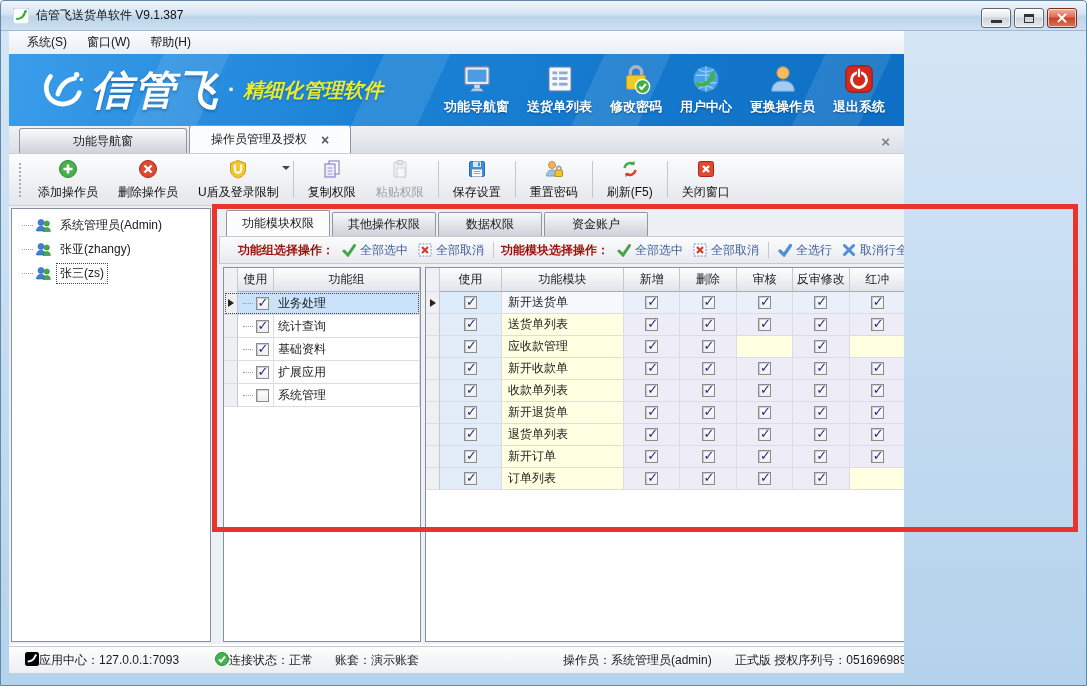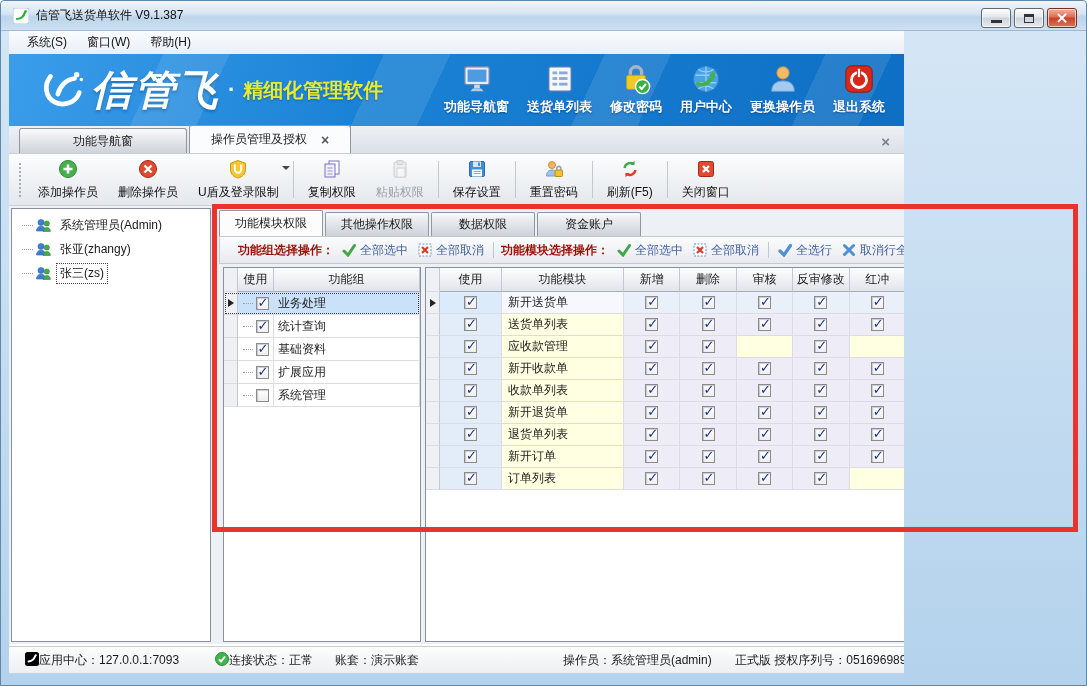--- a/index.html
+++ b/index.html
@@ -29,21 +29,21 @@
 .menubar{position:absolute;left:0;top:0;right:0;height:23px;background:linear-gradient(#fafcfe,#e9eff6);display:flex;align-items:center;padding-left:8px}
 .menu-item{padding:3px 10px;color:#111}
 
 
 .banner{position:absolute;left:0;top:23px;right:0;height:72px;background:linear-gradient(105deg,#3b9dea 0%,#1a82d6 40%,#0e6fc4 100%);overflow:hidden;display:flex;align-items:center}
 .banner::before{content:"";position:absolute;inset:0;background:repeating-linear-gradient(115deg,rgba(255,255,255,0) 0 140px,rgba(255,255,255,.10) 140px 200px)}
 .brand{display:flex;align-items:center;margin-left:30px;position:relative;z-index:1}
 .brand-swoosh{width:46px;height:46px}
 .brand-name{color:#fff;font-size:41px;font-weight:bold;font-style:italic;letter-spacing:2px;margin-left:6px;text-shadow:0 2px 3px rgba(0,40,90,.35)}
 .brand-dot{color:#fff;font-size:22px;font-weight:bold;margin:0 8px}
-.brand-slogan{color:#e8ec2e;font-size:20px;font-weight:bold;text-shadow:0 1px 2px rgba(0,40,90,.4)}
+.brand-slogan{color:#e8ec2e;font-size:20px;font-weight:bold;font-style:italic;text-shadow:0 1px 2px rgba(0,40,90,.4)}
 .banner-actions{margin-left:auto;margin-right:10px;display:flex;align-items:flex-end;position:relative;z-index:1}
 .banner-btn{display:flex;flex-direction:column;align-items:center;justify-content:flex-end;padding:4px 9px 6px;cursor:pointer}
 .banner-btn .big svg{width:32px;height:32px}
 .banner-label{color:#fff;font-size:13px;font-weight:bold;margin-top:3px;text-shadow:0 1px 2px rgba(0,30,80,.5)}
 
 
 .tabstrip{position:absolute;left:0;top:95px;right:0;height:28px;background:linear-gradient(#eef1f5,#dbe0e7);display:flex;align-items:flex-end;padding-left:10px;border-bottom:1px solid #c8cdd4}
 .tab{height:25px;min-width:168px;display:flex;align-items:center;justify-content:center;border:1px solid #8f969e;border-bottom:none;border-radius:3px 3px 0 0;background:linear-gradient(#fbfbfc,#e0e3e8 55%,#cfd3da);margin-right:2px;padding:0 14px;cursor:pointer}
 .tab.active{height:28px;min-width:162px;background:#fbfcfd}
 .tab-close{margin-left:14px;color:#556;font-size:14px;font-weight:bold;cursor:pointer}
@@ -65,21 +65,21 @@
 .workspace{position:absolute;left:0;top:175px;right:0;height:438px;background:#edf0f4}
 .tree-panel{position:absolute;left:2px;top:2px;width:200px;height:434px;background:#fff;border:1px solid #87919d;padding-top:4px}
 .tree-item{height:24px;display:flex;align-items:center;padding-left:10px;position:relative;cursor:pointer}
 .tree-stub{width:11px;border-top:1px dotted #9aa2ab;margin-right:2px}
 .tree-item .ic svg{width:17px;height:15px}
 .tree-label{margin-left:5px;padding:1px 3px}
 .tree-item.selected .tree-label{outline:1px dotted #444}
 
 
 .right-panel{position:absolute;left:207px;top:2px;width:861px;height:434px}
-.ptabs{position:absolute;left:3px;top:1px;right:0;height:27px;display:flex;align-items:flex-end}
+.ptabs{position:absolute;left:10px;top:1px;right:0;height:27px;display:flex;align-items:flex-end}
 .ptab{height:24px;min-width:104px;padding:0 8px;display:flex;align-items:center;justify-content:center;border:1px solid #8f969e;border-bottom:none;border-radius:2px 2px 0 0;background:linear-gradient(#f8f9fa,#dfe2e7 55%,#ced2d9);margin-right:2px;cursor:pointer}
 .ptab.active{height:26px;background:#fcfcfd;font-weight:normal}
 .subtoolbar{position:absolute;left:3px;top:28px;width:857px;height:28px;background:linear-gradient(#fbfcfd,#e8eaee);border:1px solid #c5cad0;display:flex;align-items:center;padding:0 2px}
 .subtoolbar .grip{margin:5px 4px}
 .sb-item{display:flex;align-items:center;gap:4px;padding:0 5px;cursor:pointer}
 .sb-label{color:#9b1006;font-weight:bold;padding:0 3px;cursor:default}
 .sb-text{color:#3f5e9e}
 .sb-sep{width:1px;height:16px;background:#c3c8cf;margin:0 4px}
 .sb-item .ic svg{width:14px;height:14px}
 .sb-caret{margin-left:auto;margin-right:8px;width:0;height:0;border-left:5px solid transparent;border-right:5px solid transparent;border-top:5px solid #aab0b8}

